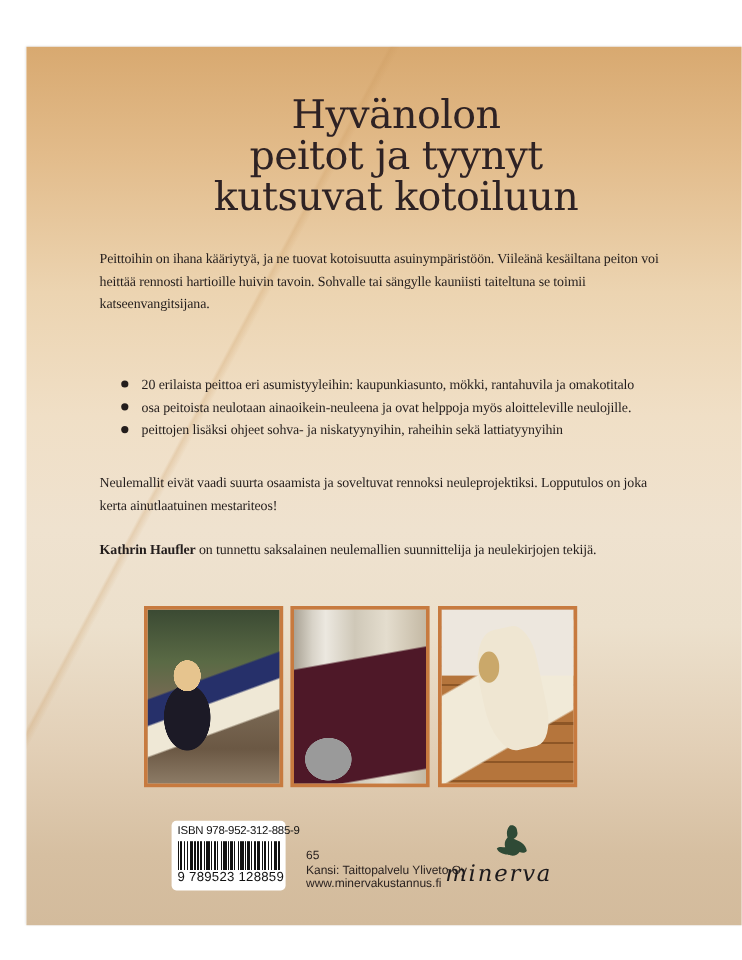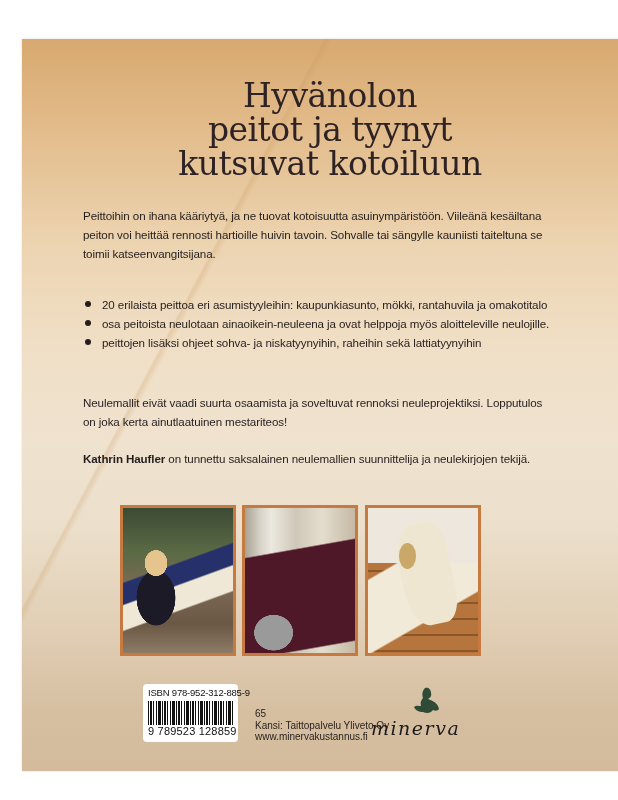--- a/index.html
+++ b/index.html
@@ -20,26 +20,26 @@
     background:linear-gradient(90deg, rgba(0,0,0,0) , rgba(120,90,60,0.18));
   }
   .title {
     position:absolute; left:0; width:100%; top:40px; text-align:center;
     font-family:"DejaVu Serif", serif; color:#2e2224; font-size:33px; line-height:34px;
     letter-spacing:-0.5px;
   }
   .title div { white-space:nowrap; }
   .body-text {
     position:absolute; left:61px; width:470px; color:#231d1c;
-    font-family:Liberation Sans, sans-serif; font-size:11.6px; line-height:19px;
+    font-family:Liberation Serif, serif; font-size:11.6px; line-height:19px;
     letter-spacing:-0.1px;
   }
   .p1 { top:167px; }
   .contents-label { top:239px; }
-  .bullets { top:256px; margin:0; padding:0; list-style:none; }
+  .bullets { top:256px; margin:16px; padding:0; list-style:none; }
   .bullets li { position:relative; padding-left:19px; }
   .bullets li::before {
     content:""; position:absolute; left:2px; top:6px; width:6px; height:6px; border-radius:50%; background:#231d1c;
   }
   .p2 { top:354px; }
   .p3 { top:410px; }
   .p3 b { font-weight:bold; }
   .photo {
     position:absolute; top:466px; height:151px; width:116px;
     border:3px solid #c77a3f; box-sizing:border-box; overflow:hidden;

